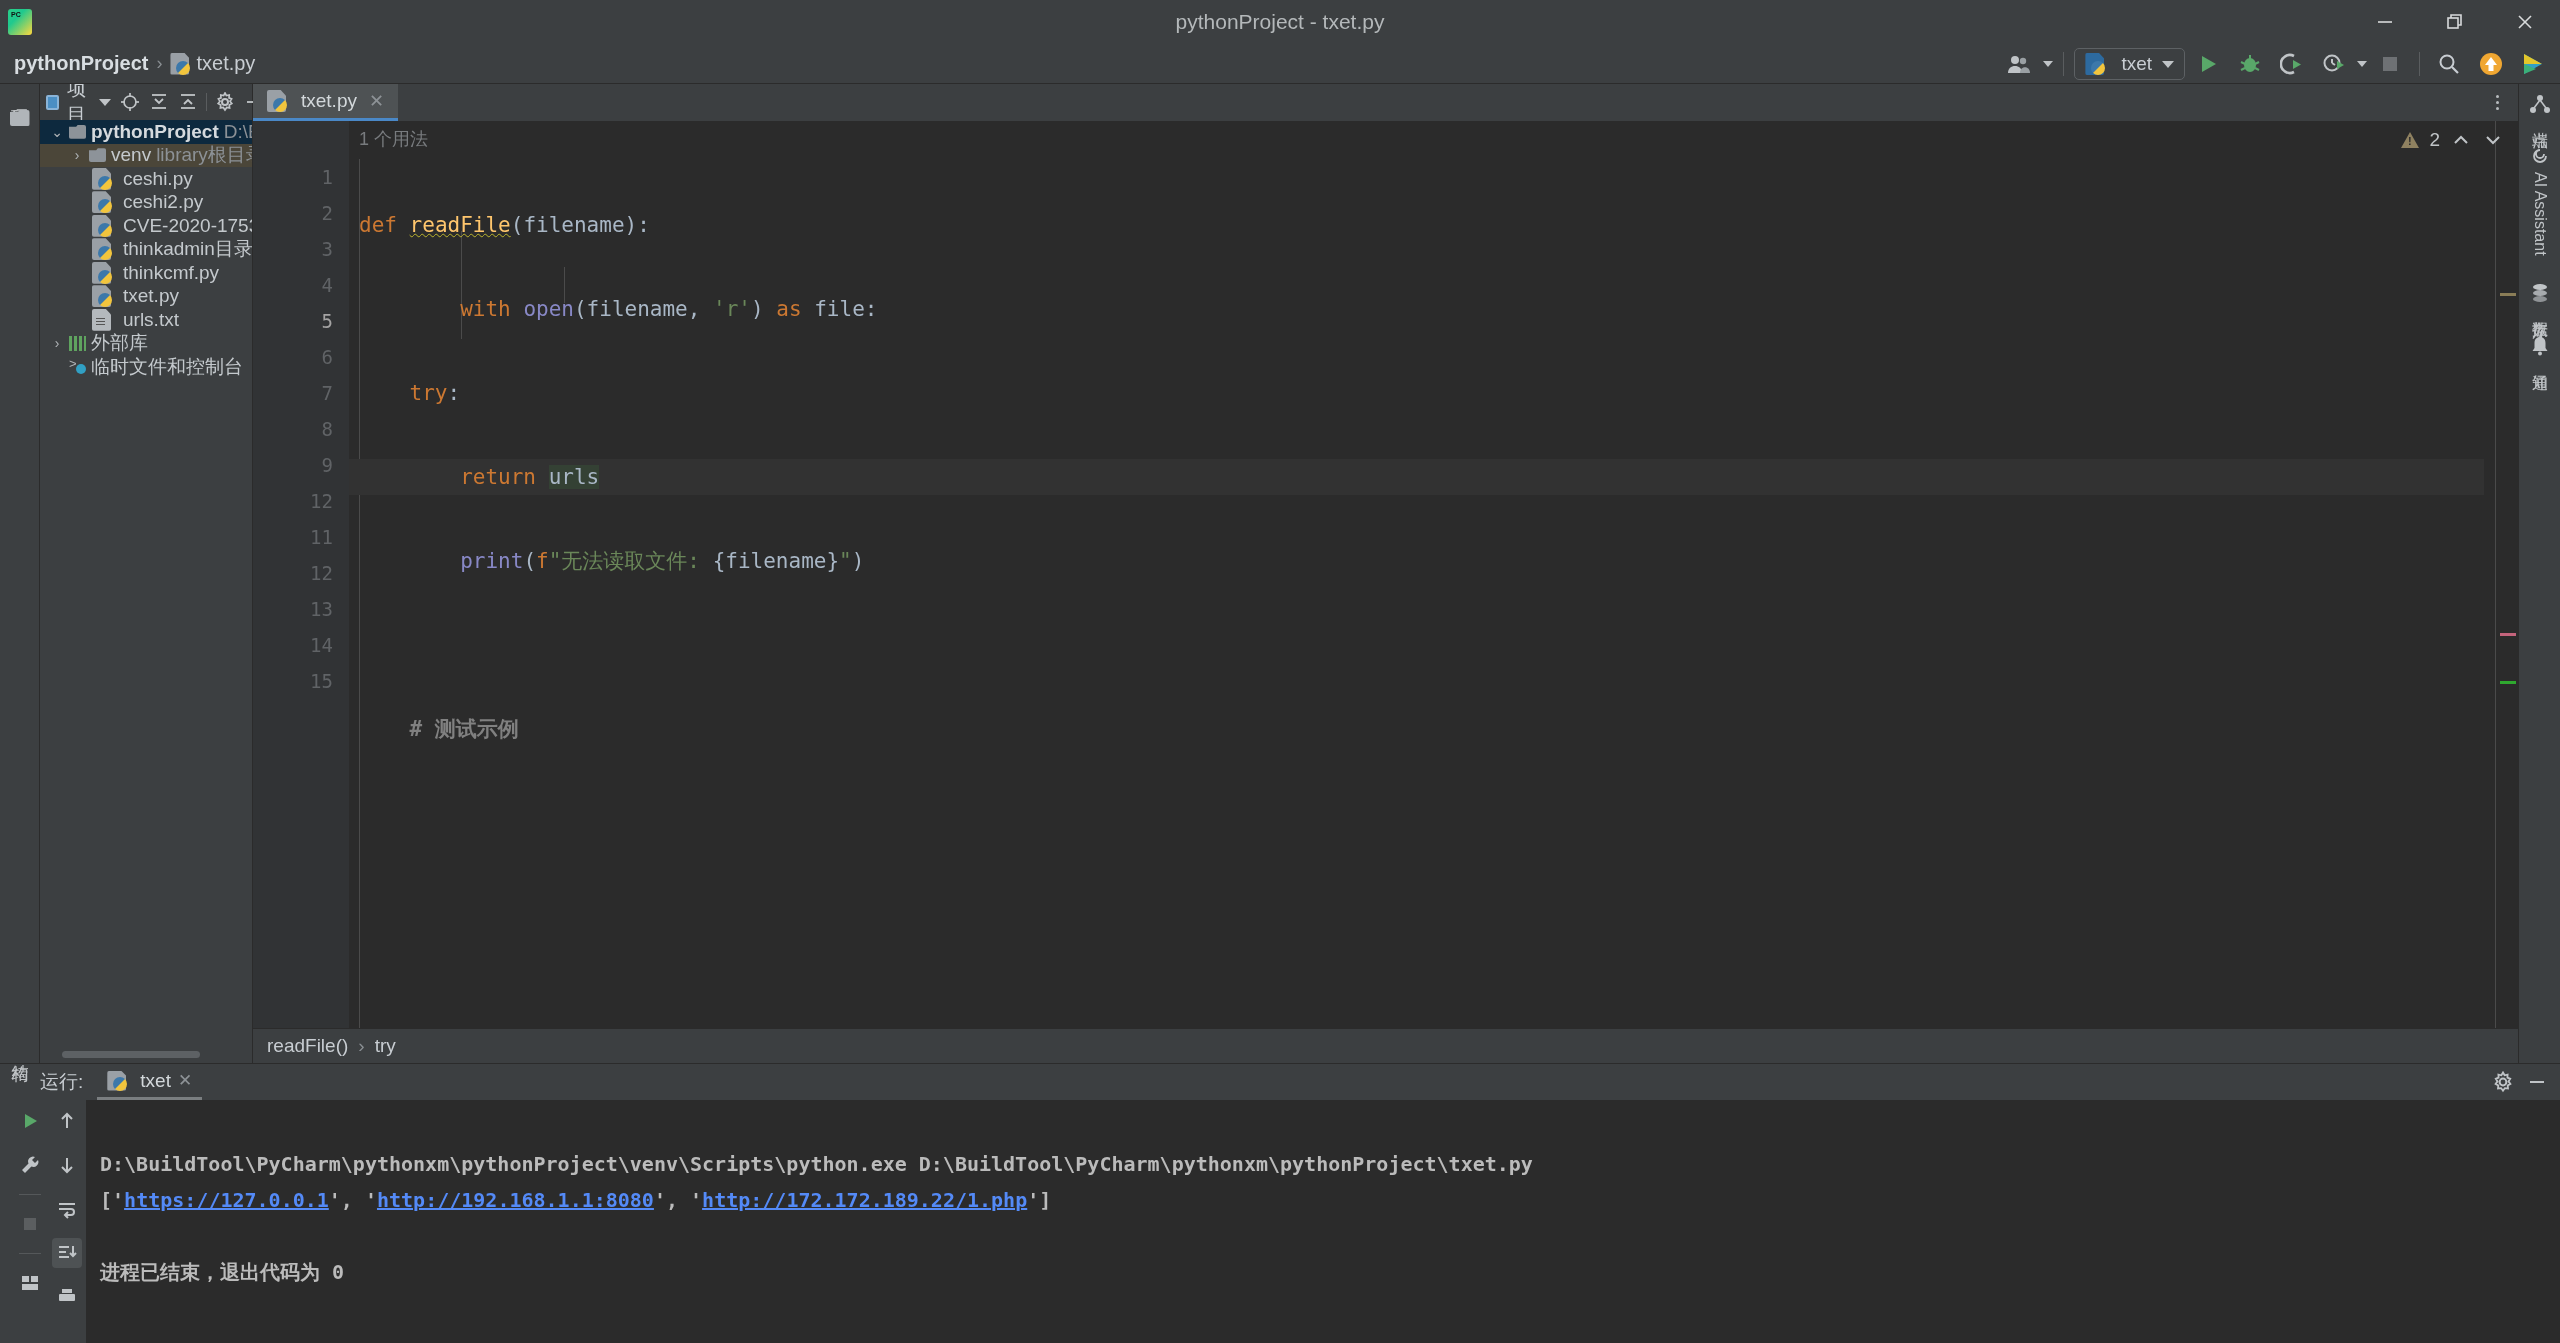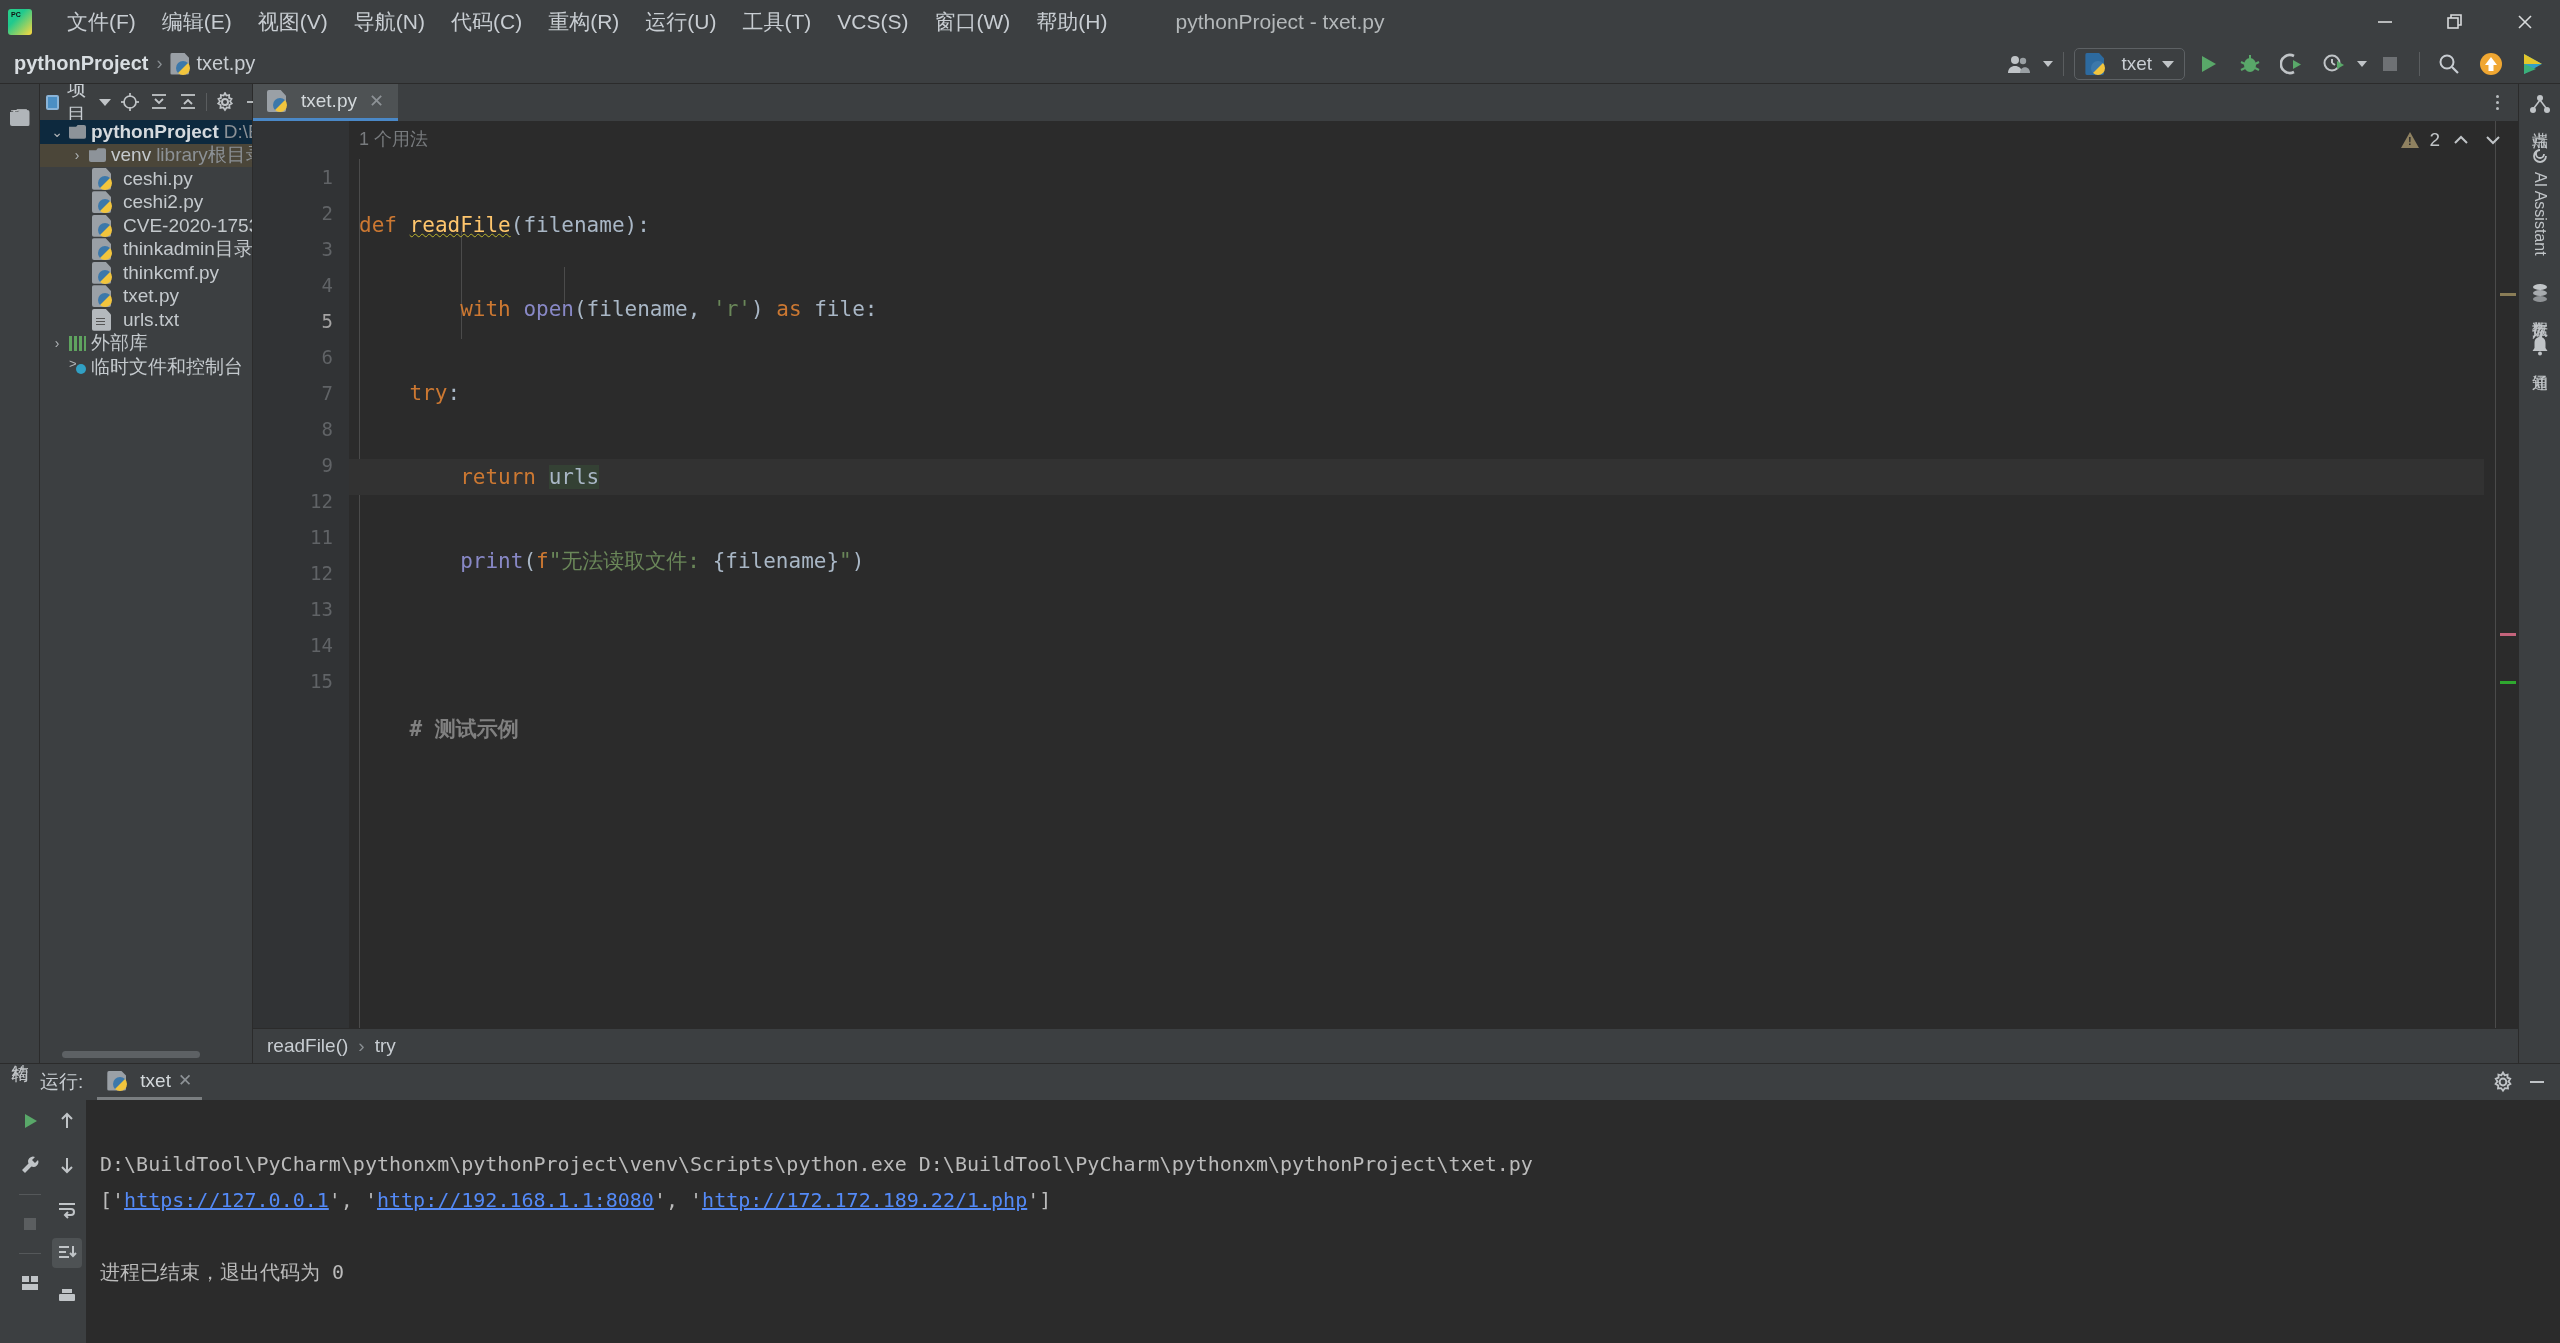--- a/index.html
+++ b/index.html
@@ -206,21 +206,21 @@
   .runwin-head { height: 36px; display: flex; align-items: center; padding-left: 28px; gap: 14px; position: relative; }
   .runwin-title { font-size: 19px; color: #c8cdd2; }
   .run-tab {
     display: flex; align-items: center; gap: 7px; font-size: 19px; color: #d3d8db;
     padding: 0 10px; height: 36px; border-bottom: 3px solid #7a7e80;
   }
   .run-tab .close { color: #8d9296; font-size: 17px; }
   .py-icon.sm { width:17px; height:20px; }
   .runwin-head-right { position: absolute; right: 10px; display: flex; align-items: center; gap: 8px; }
 
-  .runwin-body { flex: 1 1 auto; display: flex; min-height: 0; }
+  .runwin-body { flex: 1 1 auto; display: flex; min-height: 0; font-weight: bold; }
   .run-rail {
     width: 36px; flex: 0 0 36px; background: #3c3f41; display: flex; flex-direction: column;
     align-items: center; padding-top: 6px; gap: 14px;
   }
   .run-rail2 {
     width: 38px; flex: 0 0 38px; background: #3c3f41; display: flex; flex-direction: column;
     align-items: center; padding-top: 6px; gap: 14px;
   }
   .rr-btn { width:30px;height:30px;display:flex;align-items:center;justify-content:center;border-radius:4px;}
   .rr-btn.active { background: #4e5254; }
@@ -236,33 +236,20 @@
   .statusbar { height: 0; }
 </style>
 </head>
 <body>
 
 <div class="app">
 
   <div class="titlebar">
     <div class="logo">
       <div class="logo-glyph"></div>
-    </div>
-    <div class="menu">
-      <div class="menu-item">文件(F)</div>
-      <div class="menu-item">编辑(E)</div>
-      <div class="menu-item">视图(V)</div>
-      <div class="menu-item">导航(N)</div>
-      <div class="menu-item">代码(C)</div>
-      <div class="menu-item">重构(R)</div>
-      <div class="menu-item">运行(U)</div>
-      <div class="menu-item">工具(T)</div>
-      <div class="menu-item">VCS(S)</div>
-      <div class="menu-item">窗口(W)</div>
-      <div class="menu-item">帮助(H)</div>
     </div>
     <div class="win-title">pythonProject - txet.py</div>
     <div class="win-btns">
       <div class="win-btn">
         <svg width="20" height="20" viewBox="0 0 20 20">
             <line x1="3" y1="10" x2="17" y2="10" stroke="#d8dadb" stroke-width="1.6"></line>
           </svg>
       </div>
       <div class="win-btn">
         <svg width="20" height="20" viewBox="0 0 20 20">

